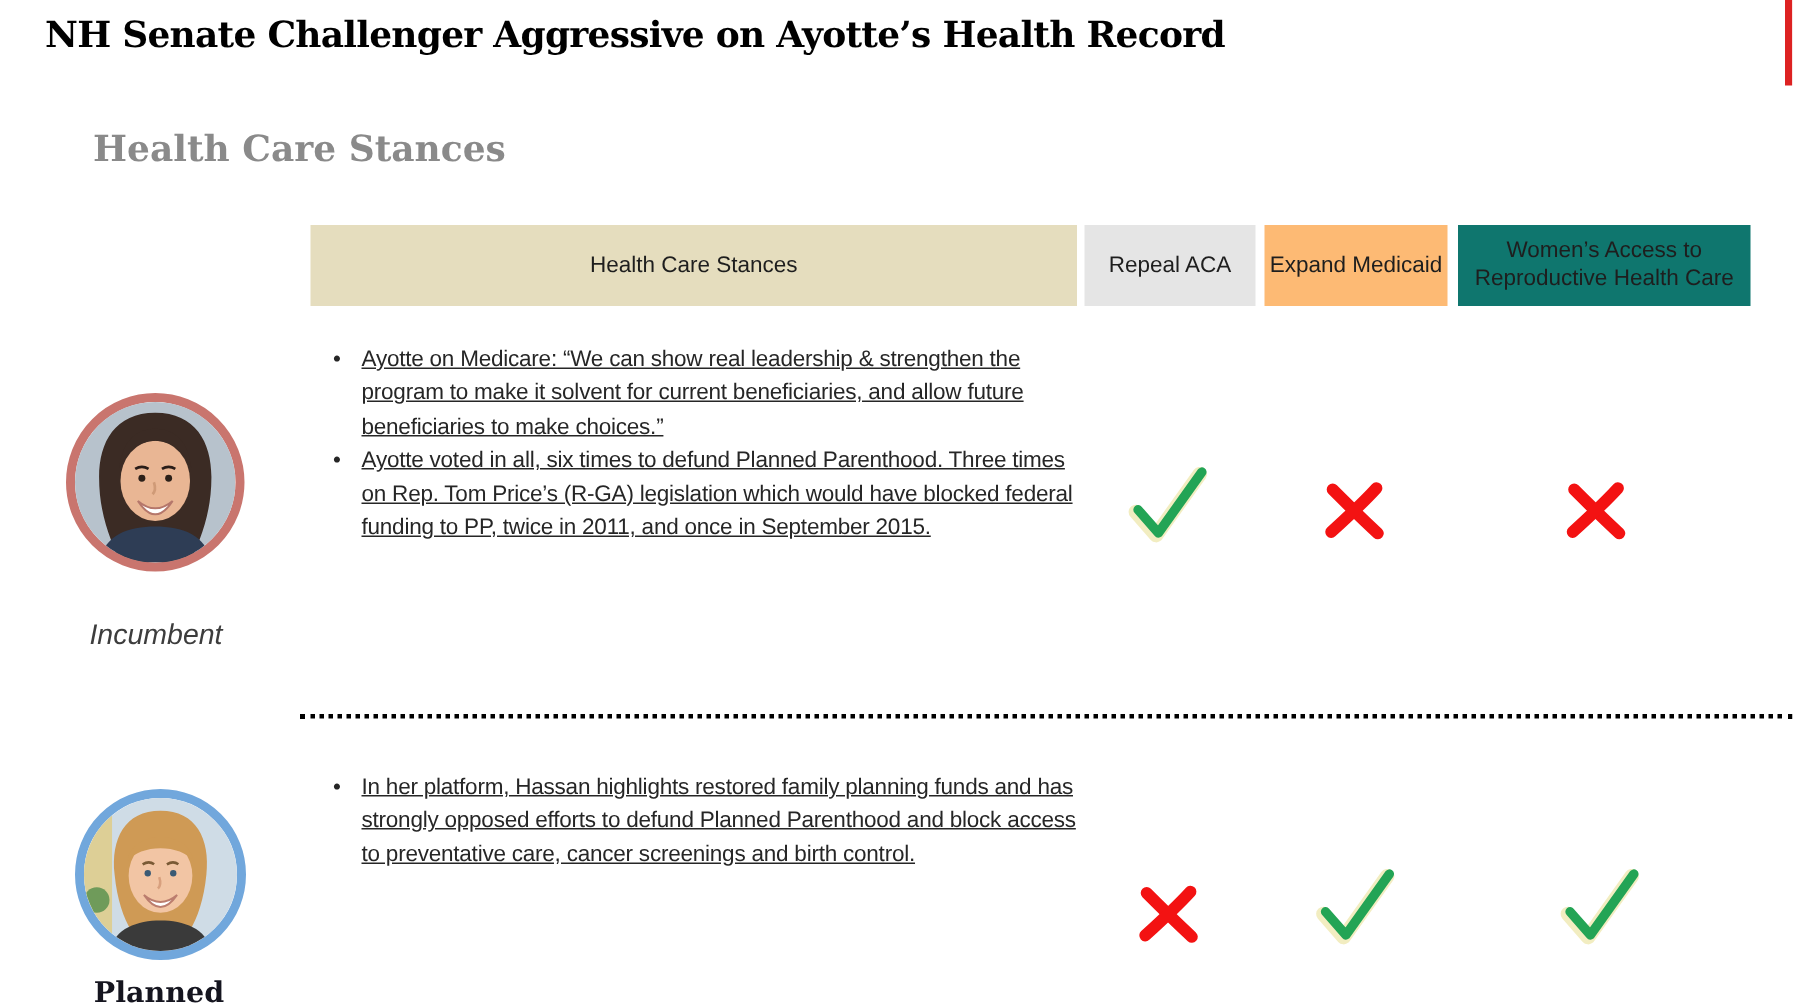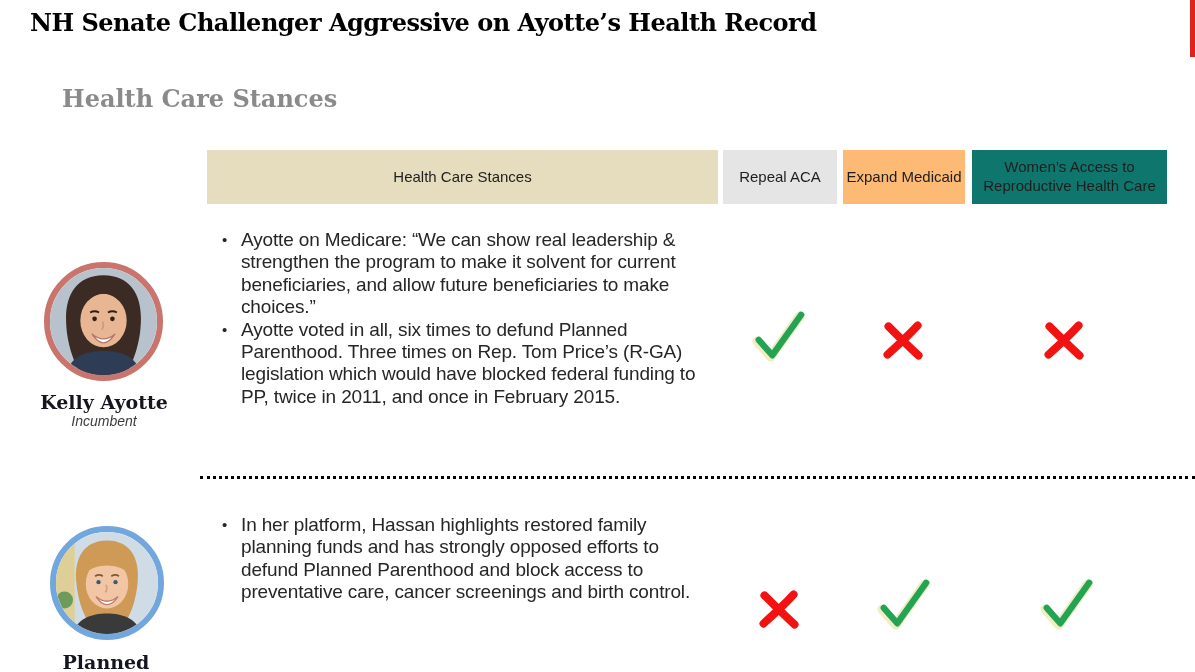--- a/index.html
+++ b/index.html
@@ -23,24 +23,24 @@
   .photo{position:absolute;border-radius:50%;overflow:hidden;box-sizing:border-box;border:6px solid #999;}
   .photo svg{width:100%;height:100%;display:block;}
   .photo.ayotte{left:44px;top:262px;width:119px;height:119px;}
   .photo.hassan{left:50px;top:526px;width:114px;height:114px;}
 
   .cand-name{position:absolute;font-family:"DejaVu Serif",serif;font-weight:bold;font-size:19px;
     color:#15151f;text-align:center;}
   .cand-name.ayotte{left:28px;top:391px;width:152px;}
   .cand-name.hassan{left:24px;top:651px;width:164px;}
   .cand-role{position:absolute;left:28px;top:413px;width:152px;text-align:center;
-    font-style:italic;font-size:14px;color:#3d3d3d;}
+    font-style:italic;font-size:19px;color:#3d3d3d;}
 
   ul.bullets{position:absolute;margin:0;padding:0;list-style:none;color:#262626;
-    font-size:19px;line-height:22.4px;letter-spacing:-0.15px;}
+    font-size:15px;line-height:22.4px;letter-spacing:-0.15px;text-decoration:underline;}
   ul.bullets li{position:relative;padding-left:23px;}
   ul.bullets li::before{content:"\2022";position:absolute;left:4px;top:0;font-size:15px;color:#262626;}
   ul.bullets.row1{left:218px;top:229px;width:500px;}
   ul.bullets.row2{left:218px;top:497px;width:500px;margin-top:17px;}
 
   .dotted-sep{position:absolute;left:200px;top:476px;width:995px;height:0;
     border-top:3px dotted #000;}
 
   .mark{position:absolute;}
   .mark svg{width:100%;height:100%;display:block;}
@@ -75,26 +75,25 @@
       <path d="M33 49 Q37 20 60 20 Q83 20 87 49 Q77 29 60 29 Q43 29 33 49 Z" fill="#3b2b24"></path>
       <path d="M45 50 q5 -3 10 0" stroke="#2a1d18" stroke-width="2" fill="none"></path>
       <path d="M65 50 q5 -3 10 0" stroke="#2a1d18" stroke-width="2" fill="none"></path>
       <circle cx="50" cy="57" r="2.6" fill="#2c2019"></circle>
       <circle cx="70" cy="57" r="2.6" fill="#2c2019"></circle>
       <path d="M59 60 q2 6 -1 9" stroke="#cf9a77" stroke-width="2" fill="none"></path>
       <path d="M47 74 Q60 85 73 74 Q60 94 47 74 Z" fill="#ffffff" stroke="#b5776b" stroke-width="1.5"></path>
       <path d="M18 120 C22 99 40 93 60 93 C80 93 98 99 102 120 Z" fill="#2e3d55"></path>
     </svg>
   </div>
-  <div class="cand-name ayotte">Kelly Ayotte</div>
   <div class="cand-role">Incumbent</div>
 
   <ul class="bullets row1">
       <li>Ayotte on Medicare: “We can show real leadership &amp; strengthen the program to make it solvent for current beneficiaries, and allow future beneficiaries to make choices.”</li>
-      <li>Ayotte voted in all, six times to defund Planned Parenthood. Three times on Rep. Tom Price’s (R-GA) legislation which would have blocked federal funding to PP, twice in 2011, and once in February 2015.</li>
+      <li>Ayotte voted in all, six times to defund Planned Parenthood. Three times on Rep. Tom Price’s (R-GA) legislation which would have blocked federal funding to PP, twice in 2011, and once in September 2015.</li>
     </ul>
 
   <div class="mark r1c2">
       <svg viewBox="0 0 60 60">
      <path d="M9 35 L23 51 L53 9" fill="none" stroke="#d9cb4e" stroke-width="10" stroke-linecap="round" stroke-linejoin="round" opacity="0.35" transform="translate(-1.5,1.5)"></path>
      <path d="M9 35 L23 51 L53 9" fill="none" stroke="#23a455" stroke-width="6.5" stroke-linecap="round" stroke-linejoin="round"></path>
    </svg>
     </div>
   <div class="mark r1c3">
       <svg viewBox="0 0 50 50">

